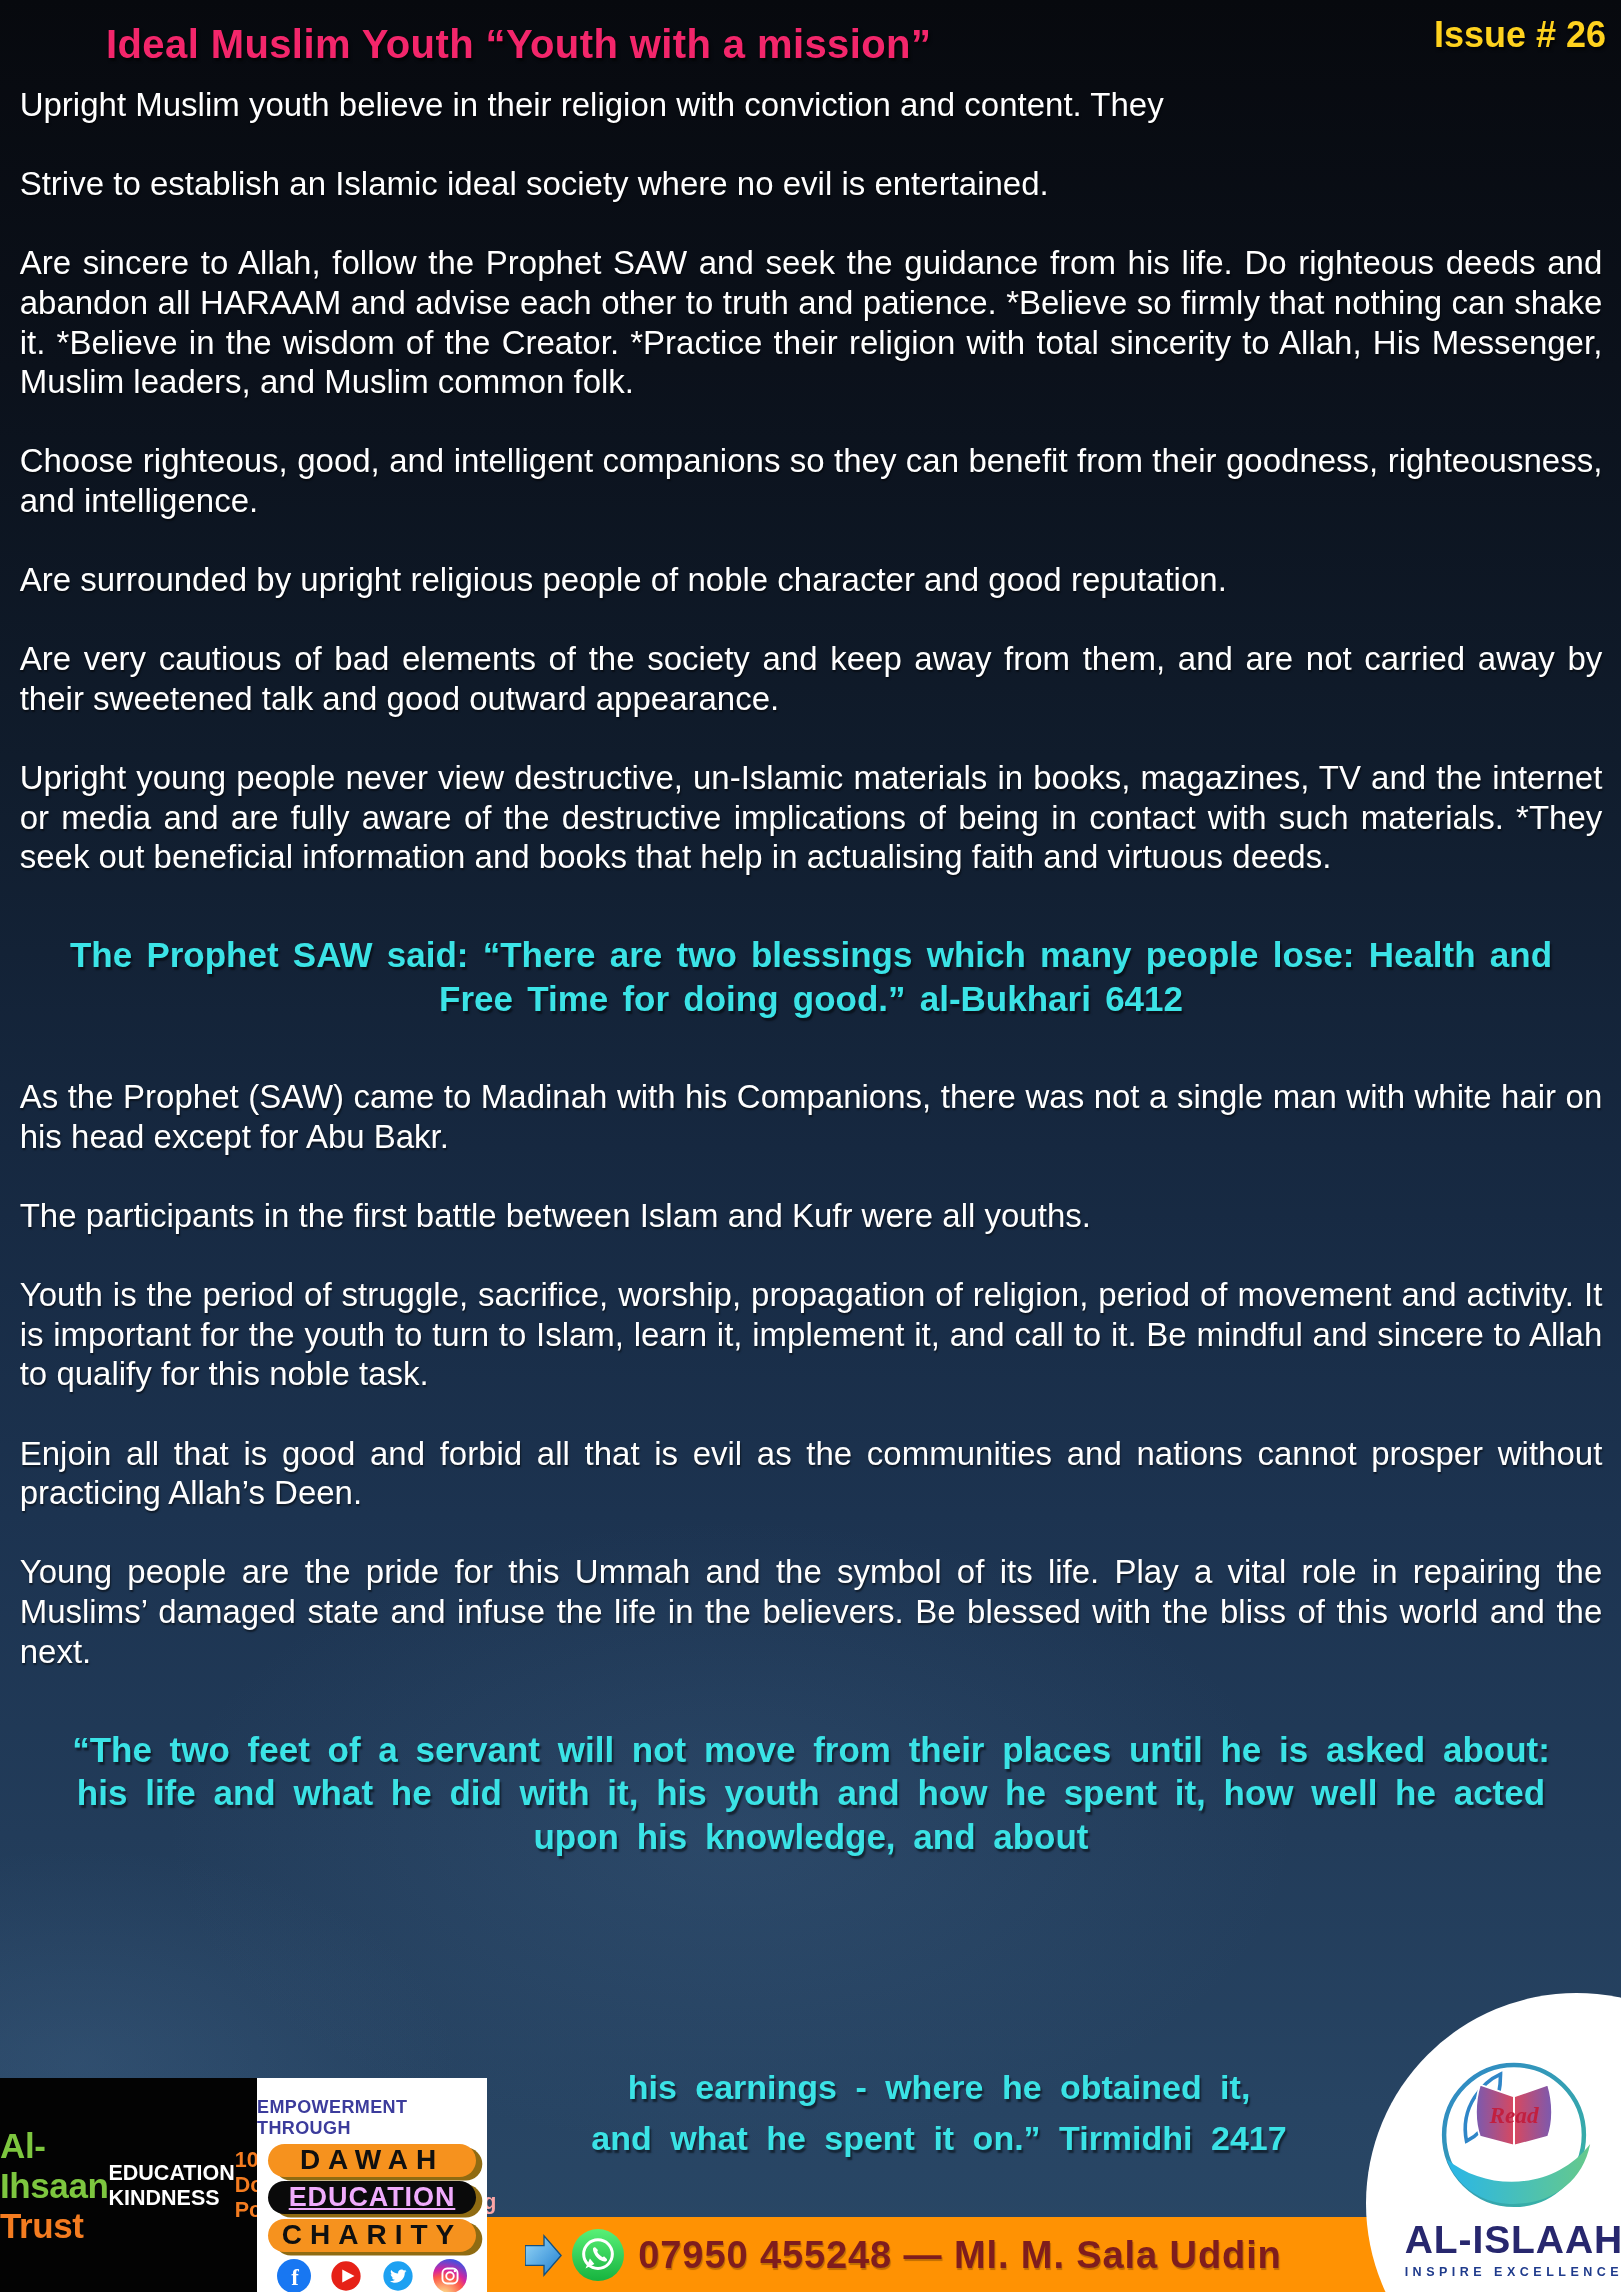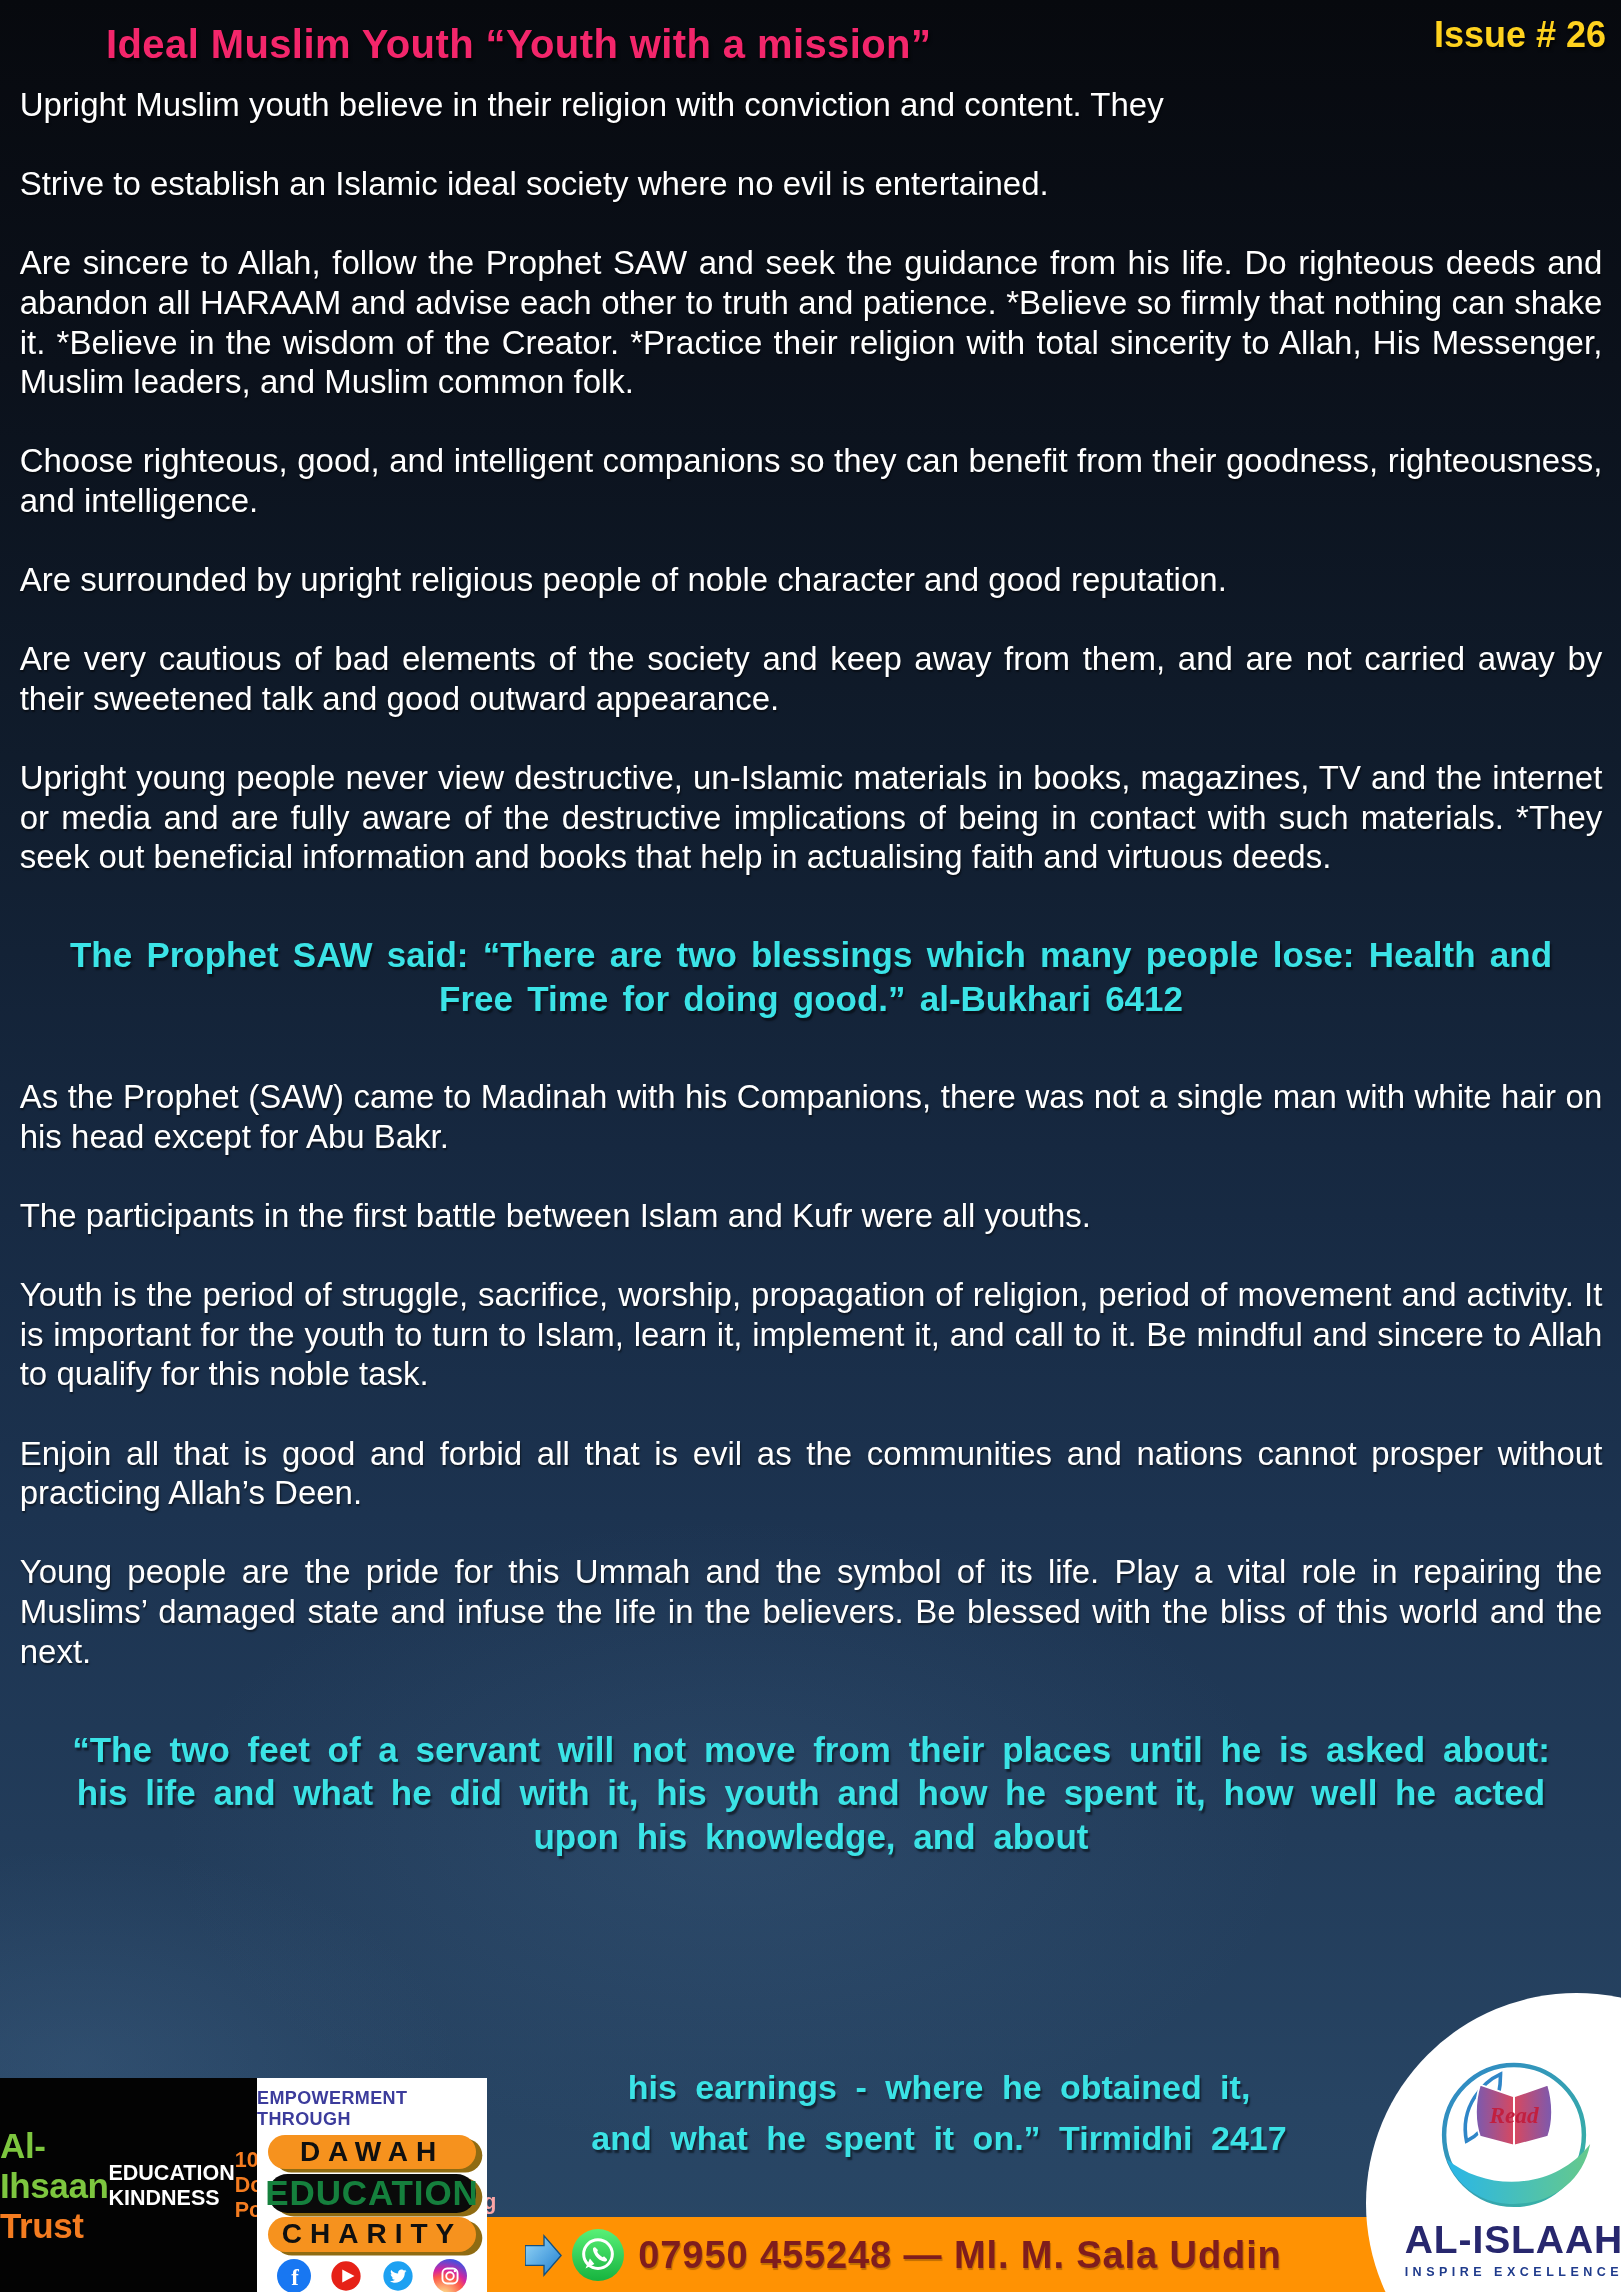--- a/index.html
+++ b/index.html
@@ -45,30 +45,30 @@
     position:absolute; left:0; top:2078px; width:257px; height:215px; z-index:2;
     background:#030303; display:flex; flex-direction:row; align-items:center;
   }
   .f-left .name{font-size:35px; font-weight:bold; letter-spacing:-0.4px; margin-top:1.8px;}
   .f-left .name .g{color:#7DC63F;} .f-left .name .o{color:#F47C20;}
   .f-left .tag{color:#fff; font-size:21.5px; font-weight:bold; margin-top:0.9px;}
   .f-left .pol{color:#F47C20; font-size:21.5px; font-weight:bold; margin-top:0.9px;}
   .f-left .url{color:#fca5a5; font-size:21.5px; font-weight:bold; margin-top:8px;}
   .f-mid{
     position:absolute; left:257px; top:2078px; width:230px; height:215px; z-index:2;
-    background:#fff; display:flex; flex-direction:column; align-items:center; padding-top:10px; box-sizing:border-box;
+    background:#fff; display:flex; flex-direction:column; align-items:center; padding-top:19px; box-sizing:border-box;
   }
   .f-mid .head{color:#3C3C9C; font-size:18px; font-weight:bold; letter-spacing:0.4px;}
   .pill{
     width:208px; height:39px; margin-top:4.5px; border-radius:21.5px;
     display:flex; align-items:center; justify-content:center;
     font-weight:bold; font-size:28px; box-shadow:6.3px 3.6px 0 #8f6b12;
   }
   .pill.orange{background:#F6921E; color:#101010; letter-spacing:8px;}
-  .pill.black{background:#0a0a0a; color:#15803d; letter-spacing:0.9px; font-size:35px;}
+  .pill.black{background:#0a0a0a; color:#f0abfc; letter-spacing:0.9px; font-size:27px;text-decoration:underline;}
   .socials{display:flex; gap:18px; margin-top:7.2px;}
   .socials svg{display:block;}
   .strip{
     position:absolute; left:487px; top:2217px; width:1135px; height:76px; z-index:2;
     background:#FF9203; display:flex; align-items:center;
   }
   .strip .arrow{margin-left:38px;}
   .strip .wa{margin-left:9px;}
   .strip .phone{
     margin-left:14.3px; color:#7f1d1d; font-size:38px; font-weight:bold; letter-spacing:0.9px;

